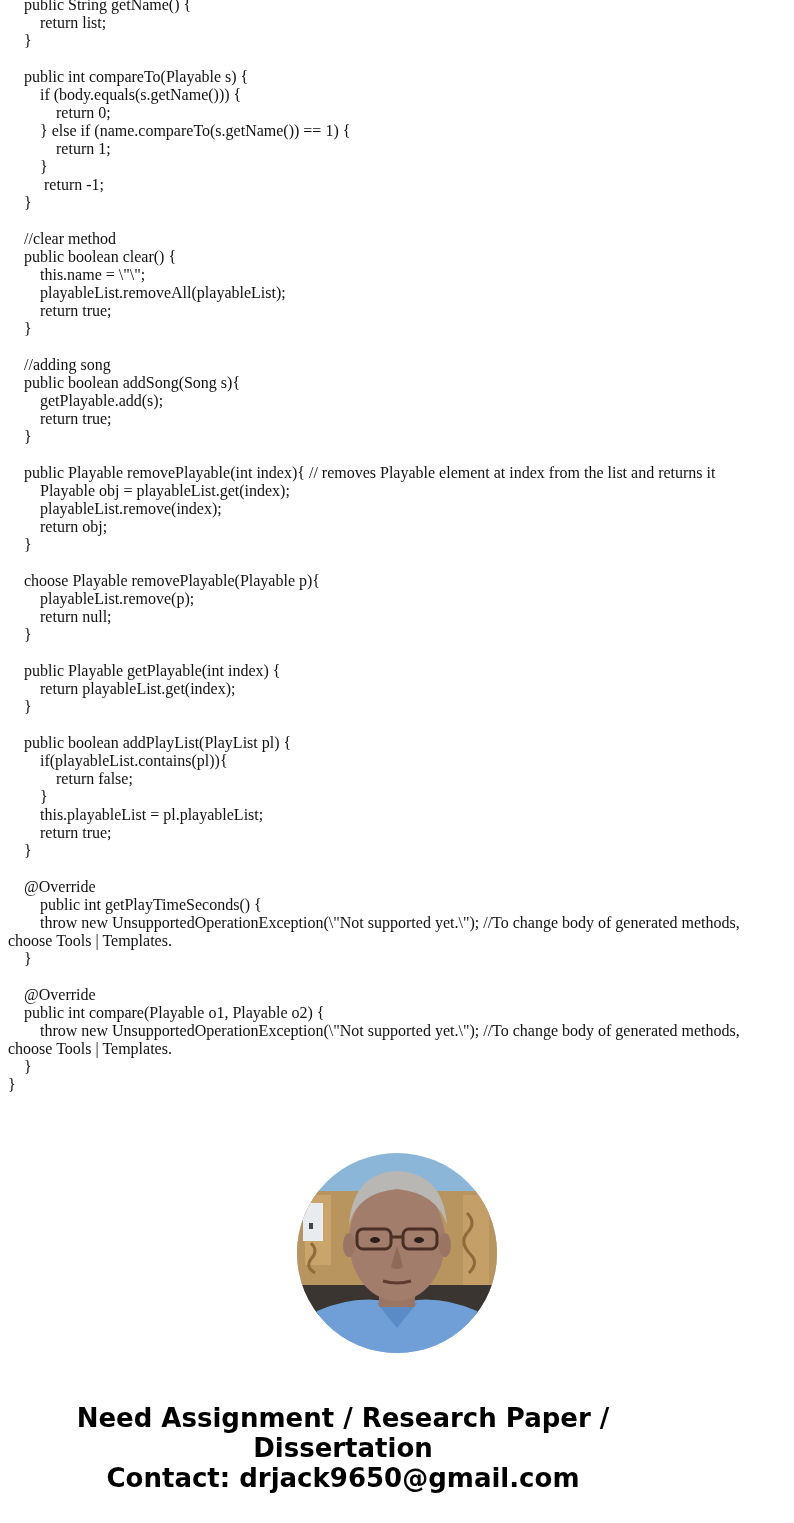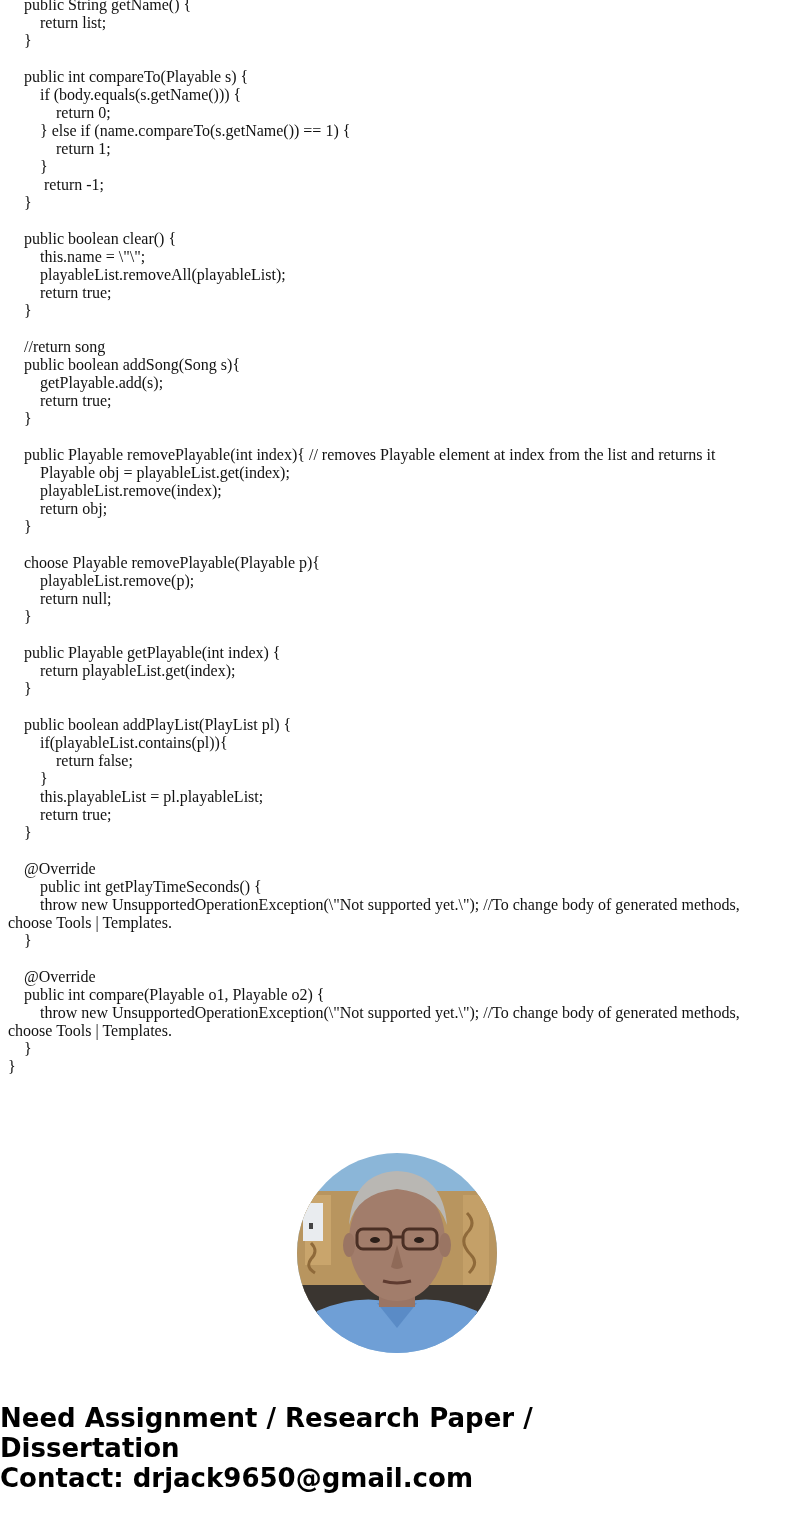--- a/index.html
+++ b/index.html
@@ -37,20 +37,21 @@
       height: 200px;
       border-radius: 50%;
       overflow: hidden;
     }
     .avatar svg { display: block; }
     .promo {
       position: absolute;
       left: 0;
       top: 1403px;
       width: 686px;
+      text-align: center;
       font-family: "DejaVu Sans", sans-serif;
       font-weight: bold;
       font-size: 26px;
       line-height: 30px;
       color: #000000;
     }
     .promo div { margin: 0; }
   </style>
 </head>
 <body>
@@ -62,27 +63,28 @@
   <div class="line"></div>
   <div class="line">    public int compareTo(Playable s) {</div>
   <div class="line">        if (body.equals(s.getName())) {</div>
   <div class="line">            return 0;</div>
   <div class="line">        } else if (name.compareTo(s.getName()) == 1) {</div>
   <div class="line">            return 1;</div>
   <div class="line">        }</div>
   <div class="line">         return -1;</div>
   <div class="line">    }</div>
   <div class="line"></div>
+  <div class="line">    //clear method</div>
   <div class="line">    public boolean clear() {</div>
   <div class="line">        this.name = \"\";</div>
   <div class="line">        playableList.removeAll(playableList);</div>
   <div class="line">        return true;</div>
   <div class="line">    }</div>
   <div class="line"></div>
-  <div class="line">    //return song</div>
+  <div class="line">    //adding song</div>
   <div class="line">    public boolean addSong(Song s){</div>
   <div class="line">        getPlayable.add(s);</div>
   <div class="line">        return true;</div>
   <div class="line">    }</div>
   <div class="line"></div>
   <div class="line">    public Playable removePlayable(int index){ // removes Playable element at index from the list and returns it</div>
   <div class="line">        Playable obj = playableList.get(index);</div>
   <div class="line">        playableList.remove(index);</div>
   <div class="line">        return obj;</div>
   <div class="line">    }</div>

